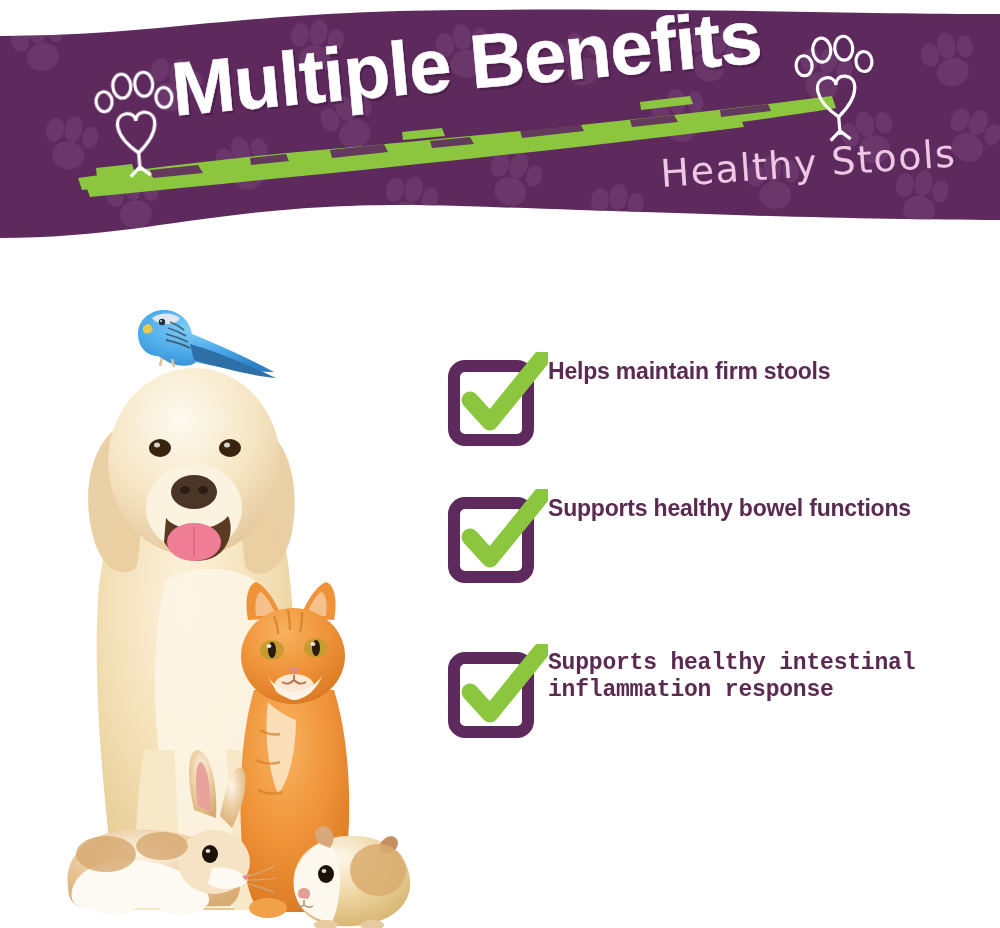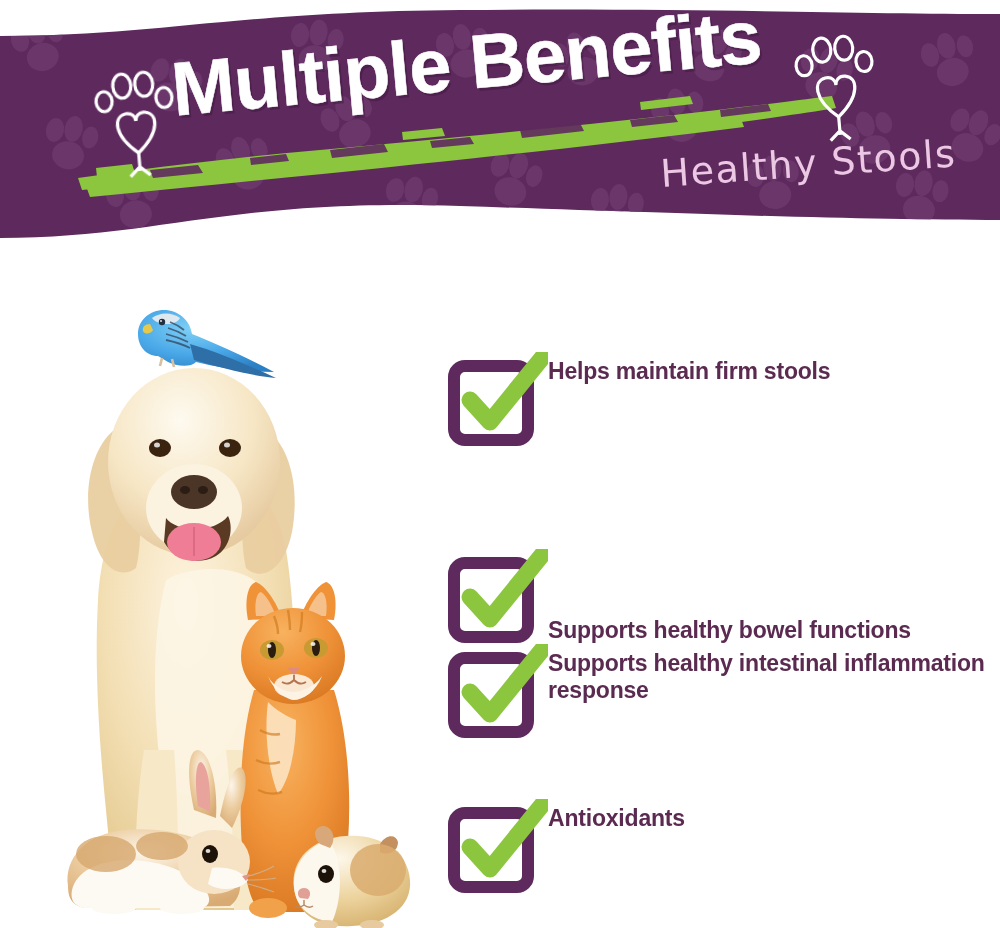--- a/index.html
+++ b/index.html
@@ -353,45 +353,36 @@
     <div class="benefit-row" style="height:137px;">
       <div class="cb-wrap">
         <svg class="cb" width="100" height="95" viewBox="0 0 100 95">
           <rect x="6" y="14" width="74" height="74" rx="11" ry="11" fill="none" stroke="#5e2a5e" stroke-width="12"></rect>
           <path d="M22,48 L42,70 L94,6" fill="none" stroke="#8cc63f" stroke-width="17" stroke-linecap="round" stroke-linejoin="round"></path>
         </svg>
       </div>
       <div class="benefit-label">Helps maintain firm stools</div>
     </div>
 
-    <div class="benefit-row" style="height:155px;align-items:flex-end;">
+    <div class="benefit-row" style="height:155px;">
       <div class="cb-wrap">
         <svg class="cb" width="100" height="95" viewBox="0 0 100 95">
           <rect x="6" y="14" width="74" height="74" rx="11" ry="11" fill="none" stroke="#5e2a5e" stroke-width="12"></rect>
           <path d="M22,48 L42,70 L94,6" fill="none" stroke="#8cc63f" stroke-width="17" stroke-linecap="round" stroke-linejoin="round"></path>
         </svg>
       </div>
       <div class="benefit-label" style="max-width:400px;">Supports healthy bowel functions</div>
     </div>
 
     <div class="benefit-row" style="height:155px;">
       <div class="cb-wrap">
         <svg class="cb" width="100" height="95" viewBox="0 0 100 95">
           <rect x="6" y="14" width="74" height="74" rx="11" ry="11" fill="none" stroke="#5e2a5e" stroke-width="12"></rect>
           <path d="M22,48 L42,70 L94,6" fill="none" stroke="#8cc63f" stroke-width="17" stroke-linecap="round" stroke-linejoin="round"></path>
         </svg>
       </div>
-      <div class="benefit-label" style="max-width:448px;">Supports healthy intestinal inflammation response</div>
+      <div class="benefit-label" style="max-width:448px;font-family:Liberation Mono, monospace;">Supports healthy intestinal inflammation response</div>
     </div>
 
-    <div class="benefit-row">
-      <div class="cb-wrap">
-        <svg class="cb" width="100" height="95" viewBox="0 0 100 95">
-          <rect x="6" y="14" width="74" height="74" rx="11" ry="11" fill="none" stroke="#5e2a5e" stroke-width="12"></rect>
-          <path d="M22,48 L42,70 L94,6" fill="none" stroke="#8cc63f" stroke-width="17" stroke-linecap="round" stroke-linejoin="round"></path>
-        </svg>
-      </div>
-      <div class="benefit-label">Antioxidants</div>
-    </div>
 
   </div>
 
 </div>
 
 </body></html>

